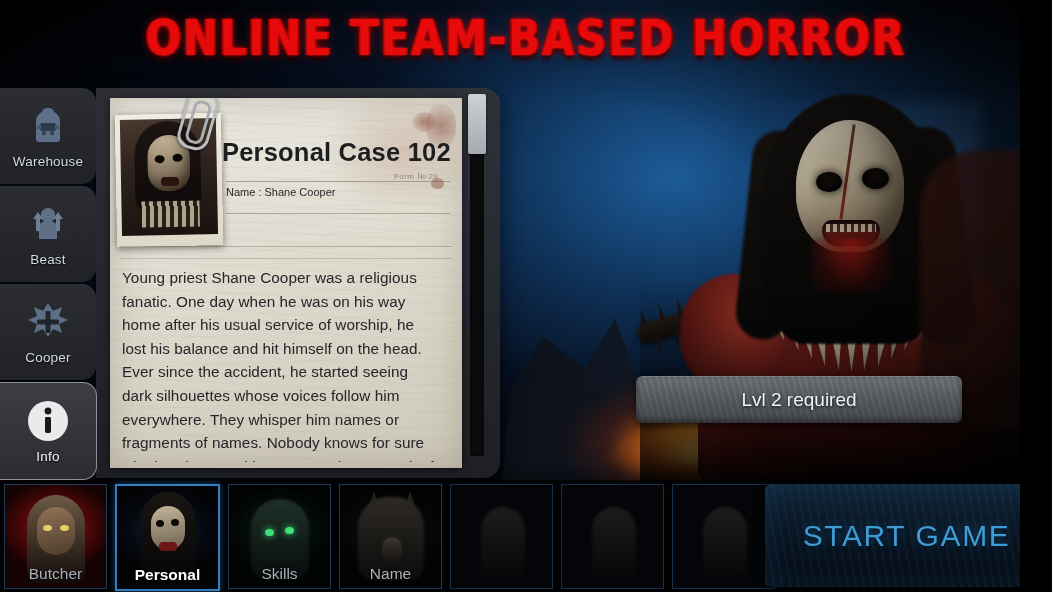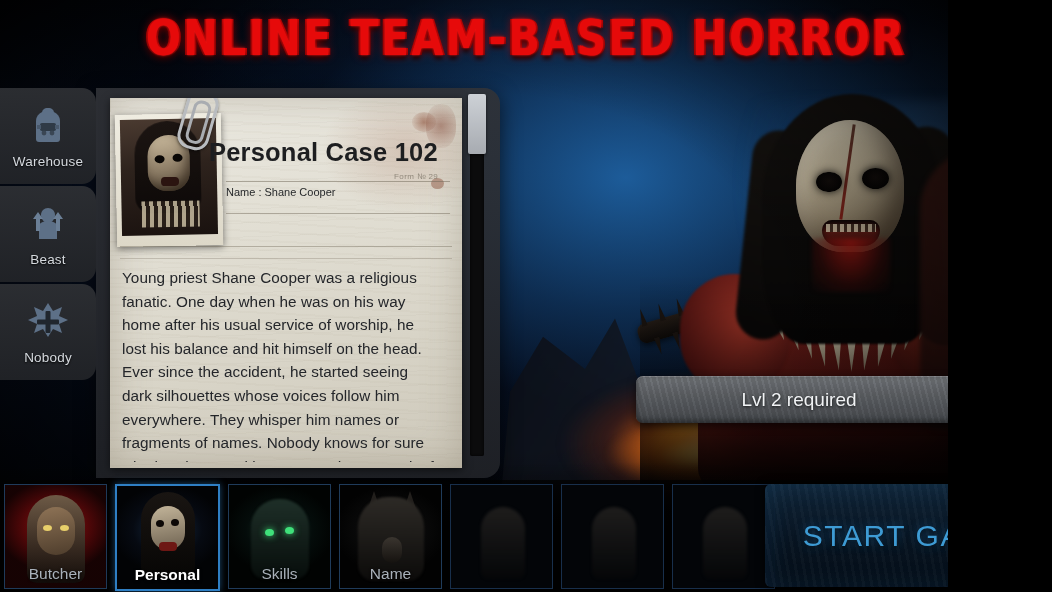--- a/index.html
+++ b/index.html
@@ -1,18 +1,18 @@
 <!DOCTYPE html>
 <html><head>
 <meta charset="utf-8">
 <style>
   html,body{margin:0;padding:0;background:#000;}
   body{width:1052px;height:592px;overflow:hidden;font-family:"Liberation Sans",sans-serif;}
 
-  #app{position:relative;width:948px;height:592px;overflow:hidden;background:#05070c;}
+  #app{position:relative;width:1020px;height:592px;overflow:hidden;background:#05070c;}
 
   
   .bg{position:absolute;inset:0;overflow:hidden;}
   .bg-base{position:absolute;inset:0;
     background:
       radial-gradient(ellipse 460px 320px at 66% 30%, rgba(30,96,160,.95) 0%, rgba(16,54,96,.75) 42%, rgba(6,18,38,.4) 72%, rgba(0,0,0,0) 100%),
       radial-gradient(ellipse 300px 220px at 93% 26%, rgba(24,78,132,.65) 0%, rgba(6,22,44,.25) 65%, rgba(0,0,0,0) 100%),
       radial-gradient(ellipse 520px 260px at 50% 8%, rgba(12,40,78,.55) 0%, rgba(2,8,20,.3) 60%, rgba(0,0,0,0) 100%),
       linear-gradient(180deg,#03060d 0%,#061024 28%,#050c1a 60%,#02050c 88%,#000 100%);
   }
@@ -155,21 +155,21 @@
   .ph-eye2{position:absolute;left:52px;top:35px;width:10px;height:8px;background:#0a0705;border-radius:50%;}
   .ph-mouth{position:absolute;left:40px;top:58px;width:18px;height:9px;background:#2b1410;border-radius:4px;}
   .ph-neck{position:absolute;left:20px;top:82px;width:58px;height:26px;
     background:repeating-linear-gradient(90deg,#cfc3a6 0 4px,#2a211a 4px 8px);opacity:.82;}
   .clip{position:absolute;left:72px;top:-8px;width:26px;height:54px;
     border:3px solid #b9bcc0;border-radius:13px;transform:rotate(16deg);
     box-shadow:0 1px 3px rgba(0,0,0,.55);}
   .clip:after{content:"";position:absolute;left:5px;top:7px;width:12px;height:38px;
     border:3px solid #a9acb1;border-radius:8px;}
 
-  .case-title{position:absolute;left:99px;top:40px;font-size:25.5px;font-weight:bold;
+  .case-title{position:absolute;left:112px;top:40px;font-size:25.5px;font-weight:bold;
     color:#1d1e20;letter-spacing:.2px;font-family:"Liberation Sans",sans-serif;}
   .form-no{position:absolute;left:284px;top:74px;font-size:8px;color:rgba(90,82,70,.55);
     letter-spacing:.4px;}
   .rule1{position:absolute;left:116px;top:83px;width:224px;height:1px;background:rgba(110,102,86,.5);}
   .case-name{position:absolute;left:116px;top:88px;font-size:11px;color:#26282a;}
   .rule2{position:absolute;left:116px;top:115px;width:224px;height:1px;background:rgba(110,102,86,.45);}
   .rule3{position:absolute;left:10px;top:148px;width:332px;height:1px;background:rgba(110,102,86,.4);}
   .rule4{position:absolute;left:10px;top:160px;width:332px;height:1px;background:rgba(110,102,86,.28);}
 
   .story{position:absolute;left:12px;top:168px;width:320px;height:196px;overflow:hidden;
@@ -383,23 +383,33 @@
     </div>
 
     <div class="nav-item">
       <div class="nav-ico">
         <svg width="46" height="42" viewBox="0 0 46 42">
           <path d="M23 2l5 8 9-4-3 9 9 4-9 4 3 9-9-4-5 8-5-8-9 4 3-9-9-4 9-4-3-9 9 4z" fill="#5d7087"></path>
           <rect x="20.5" y="10" width="5" height="22" rx="1" fill="#20262e"></rect>
           <rect x="12" y="18.5" width="22" height="5" rx="1" fill="#20262e"></rect>
         </svg>
       </div>
-      <div class="nav-label">Nobody</div>
-    </div>
-
+      <div class="nav-label">Cooper</div>
+    </div>
+
+    <div class="nav-item active">
+      <div class="nav-ico">
+        <svg width="46" height="46" viewBox="0 0 46 46">
+          <circle cx="23" cy="23" r="20" fill="#e9eaec"></circle>
+          <circle cx="23" cy="13" r="3.4" fill="#1a1b1d"></circle>
+          <rect x="20" y="19" width="6" height="16" rx="1.4" fill="#1a1b1d"></rect>
+        </svg>
+      </div>
+      <div class="nav-label">Info</div>
+    </div>
   </div>
 
   <div class="panel">
     <div class="paper">
       <div class="stain1"></div>
       <div class="stain2"></div>
       <div class="stain3"></div>
 
       <div class="photo">
         <div class="photo-img">

